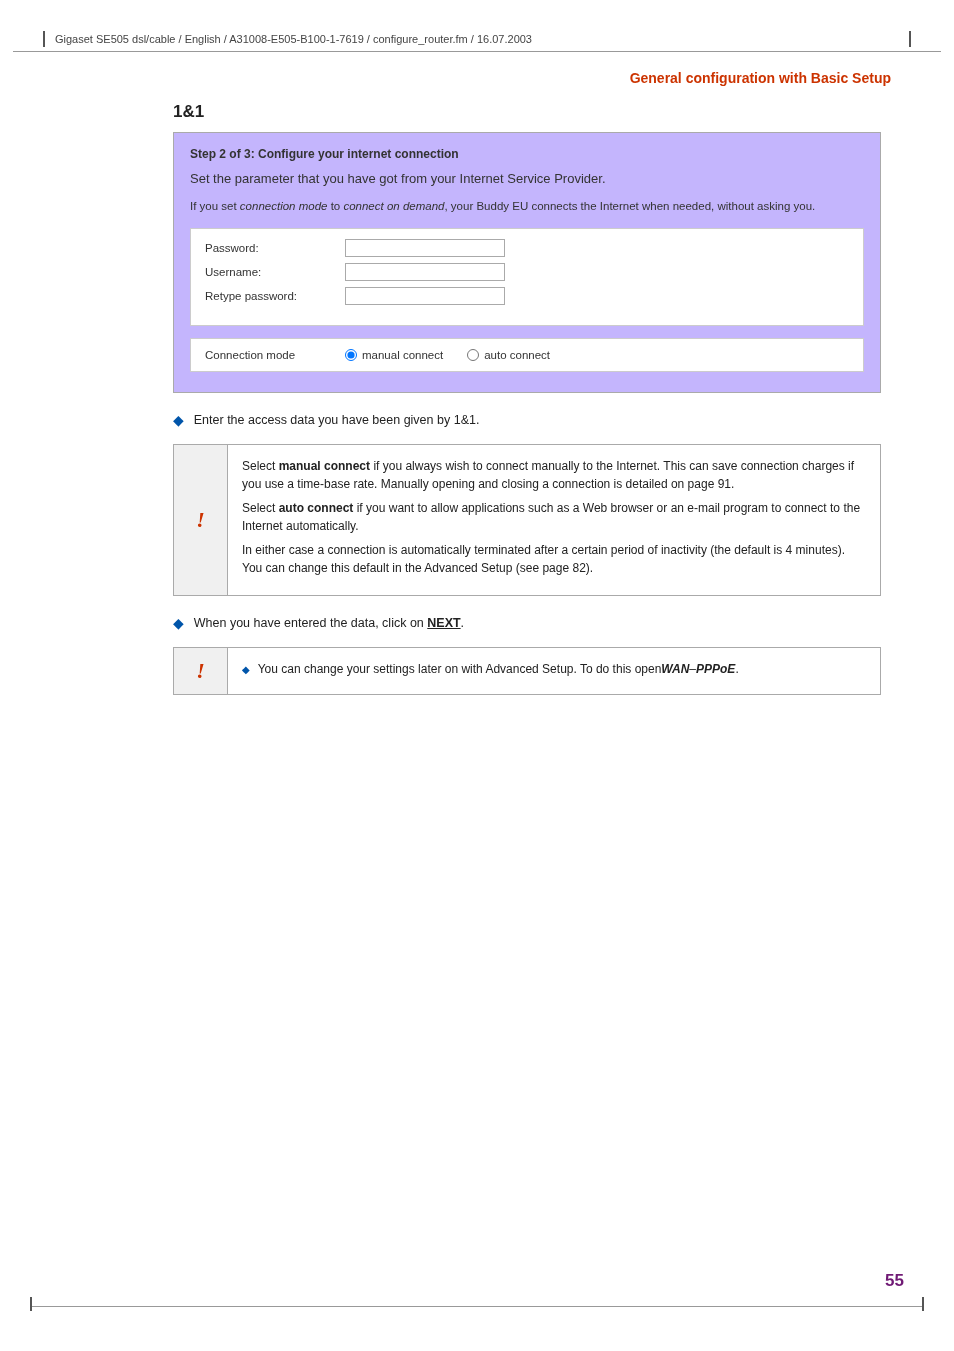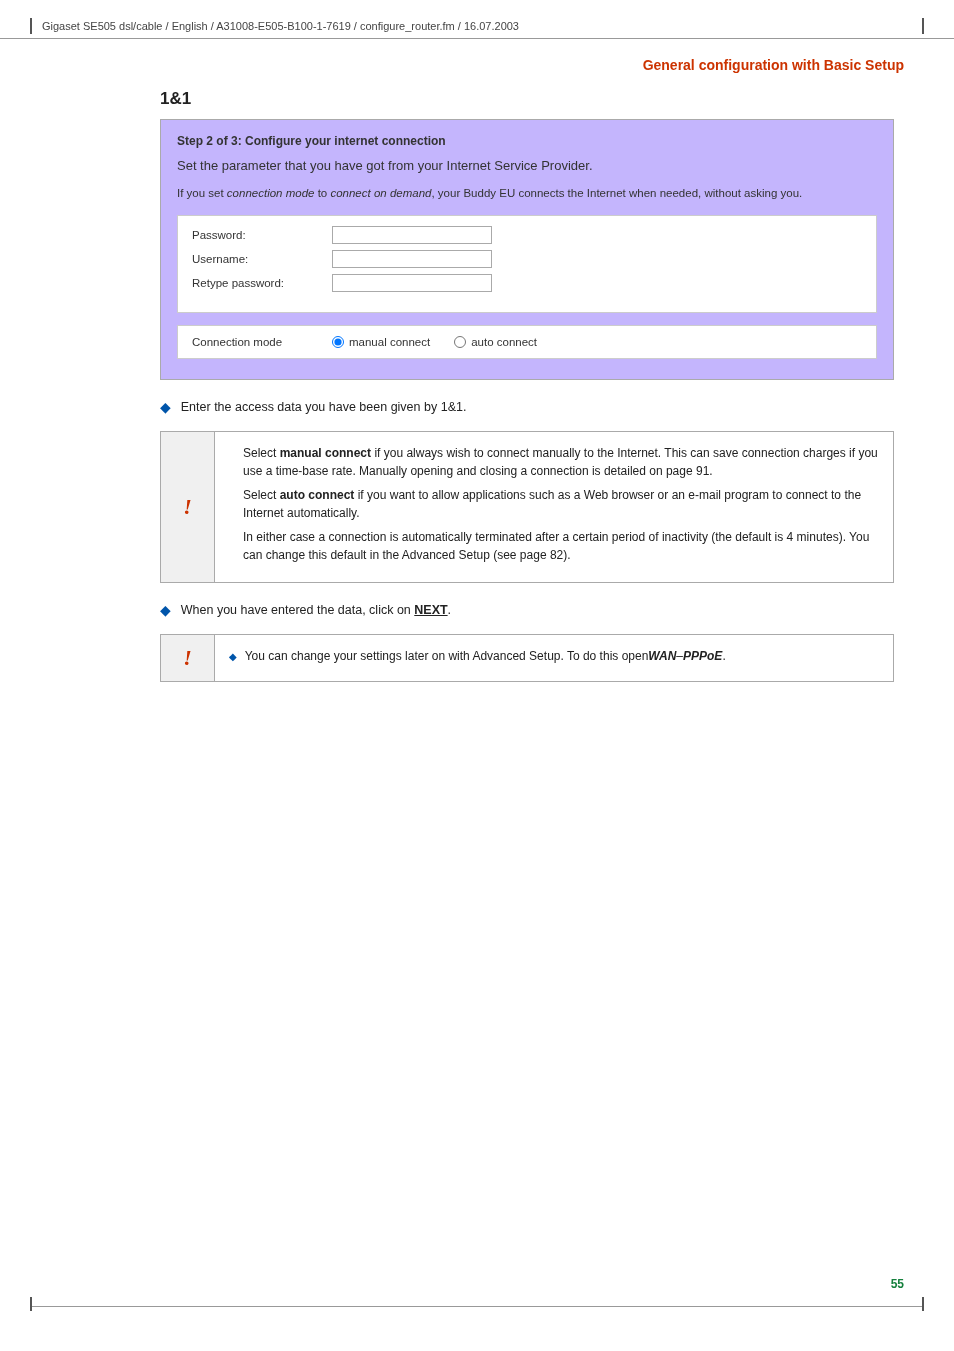--- a/index.html
+++ b/index.html
@@ -15,21 +15,21 @@
       font-family: Arial, Helvetica, sans-serif;
       font-size: 13px;
       color: #222;
       position: relative;
     }
 
     .page-container {
       width: 954px;
       min-height: 1351px;
       background: #fff;
-      padding: 0;
+      padding: 13px;
       position: relative;
     }
 
     
     .top-rule {
       display: flex;
       align-items: center;
       padding: 18px 30px 4px 30px;
       border-bottom: 1px solid #999;
       margin-bottom: 0;
@@ -255,39 +255,38 @@
       content: "◆";
       color: #0055aa;
       font-size: 10px;
       margin-right: 8px;
       margin-top: 2px;
       flex-shrink: 0;
     }
 
     .note-content p {
       margin-bottom: 6px;
-      margin-left: 14px;
     }
 
     .note-content strong {
       font-weight: bold;
     }
 
     .note-content em {
       font-style: italic;
     }
 
     
     .page-number-area {
       position: absolute;
       bottom: 60px;
       right: 50px;
-      font-size: 12px;
-      font-weight: bold;
-      color: #15803d;
+      font-size: 17px;
+      font-weight: bold;
+      color: #701a75;
     }
 
     
     .bottom-rule {
       position: absolute;
       bottom: 40px;
       left: 30px;
       right: 30px;
       border-top: 1px solid #999;
       display: flex;

